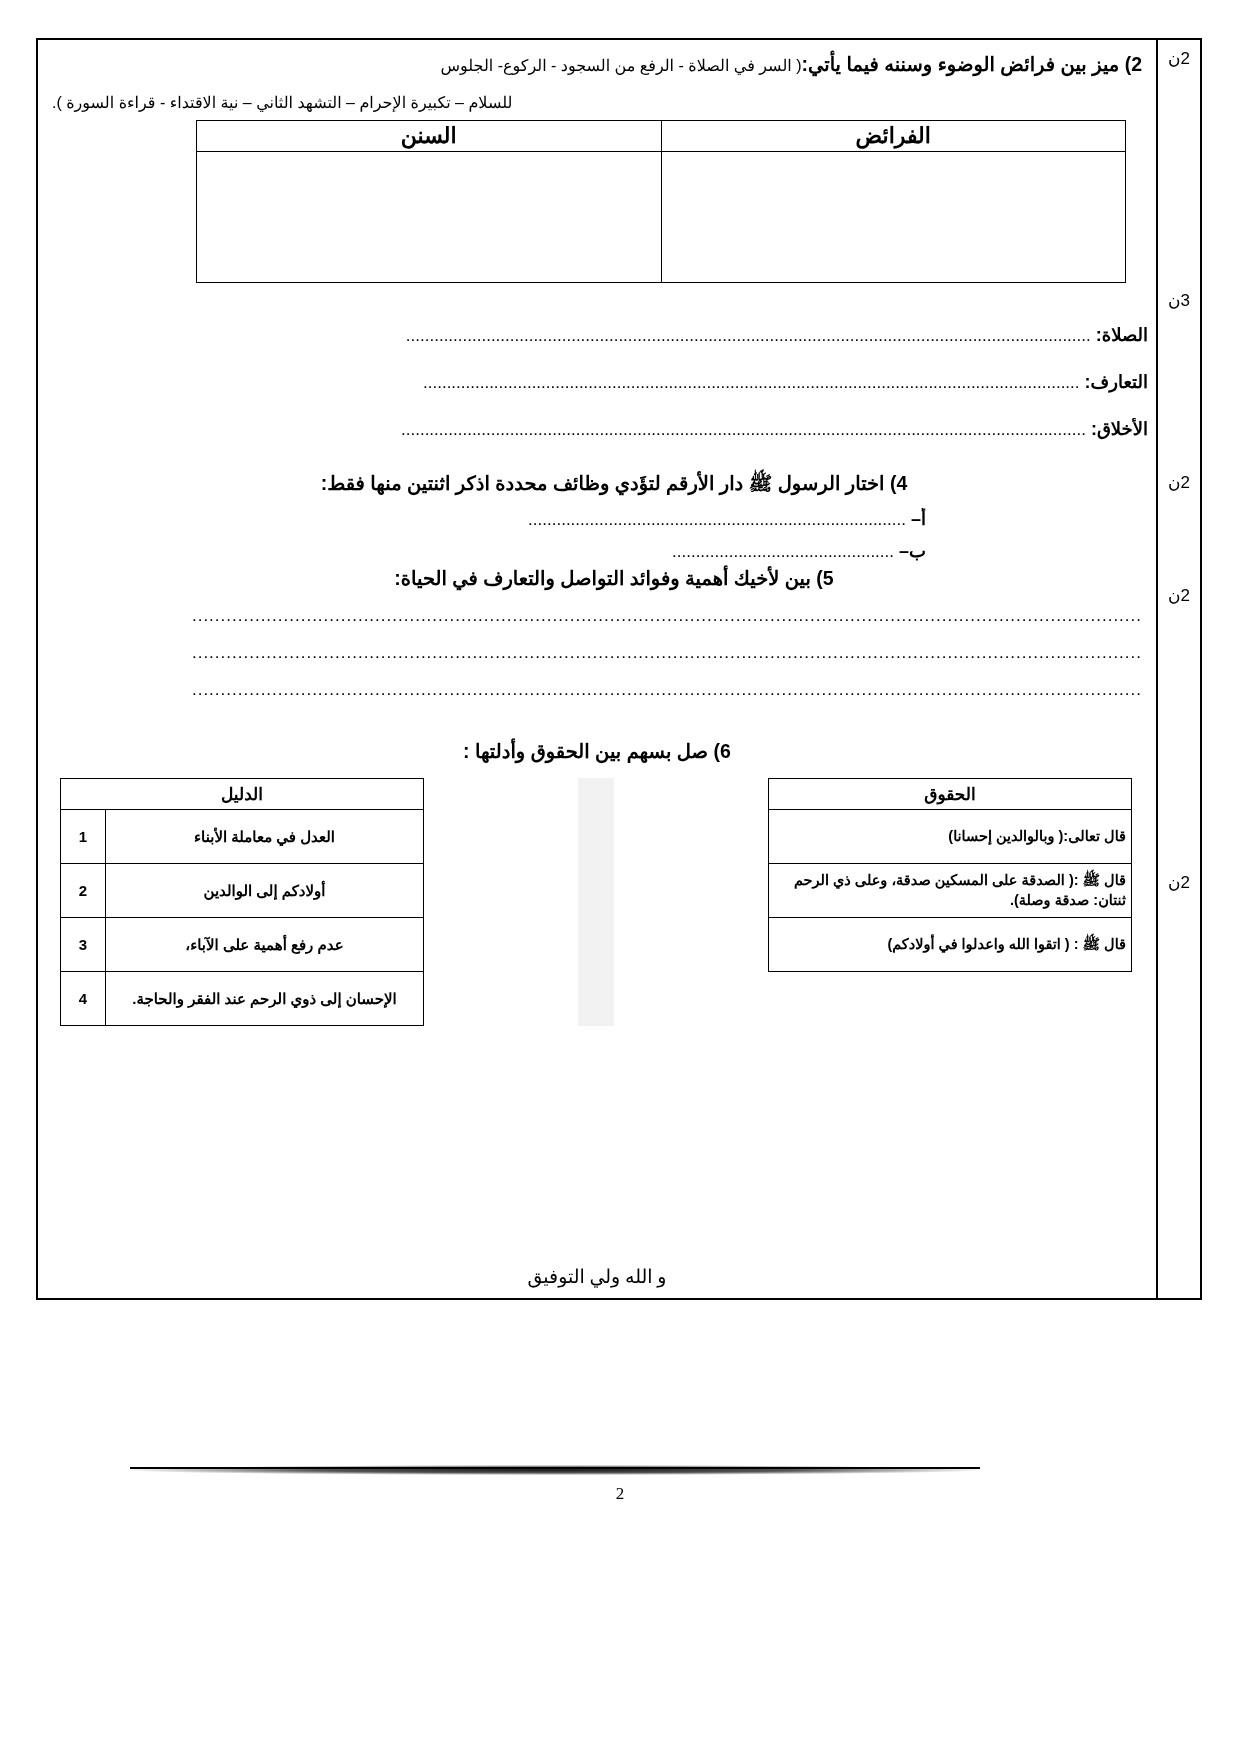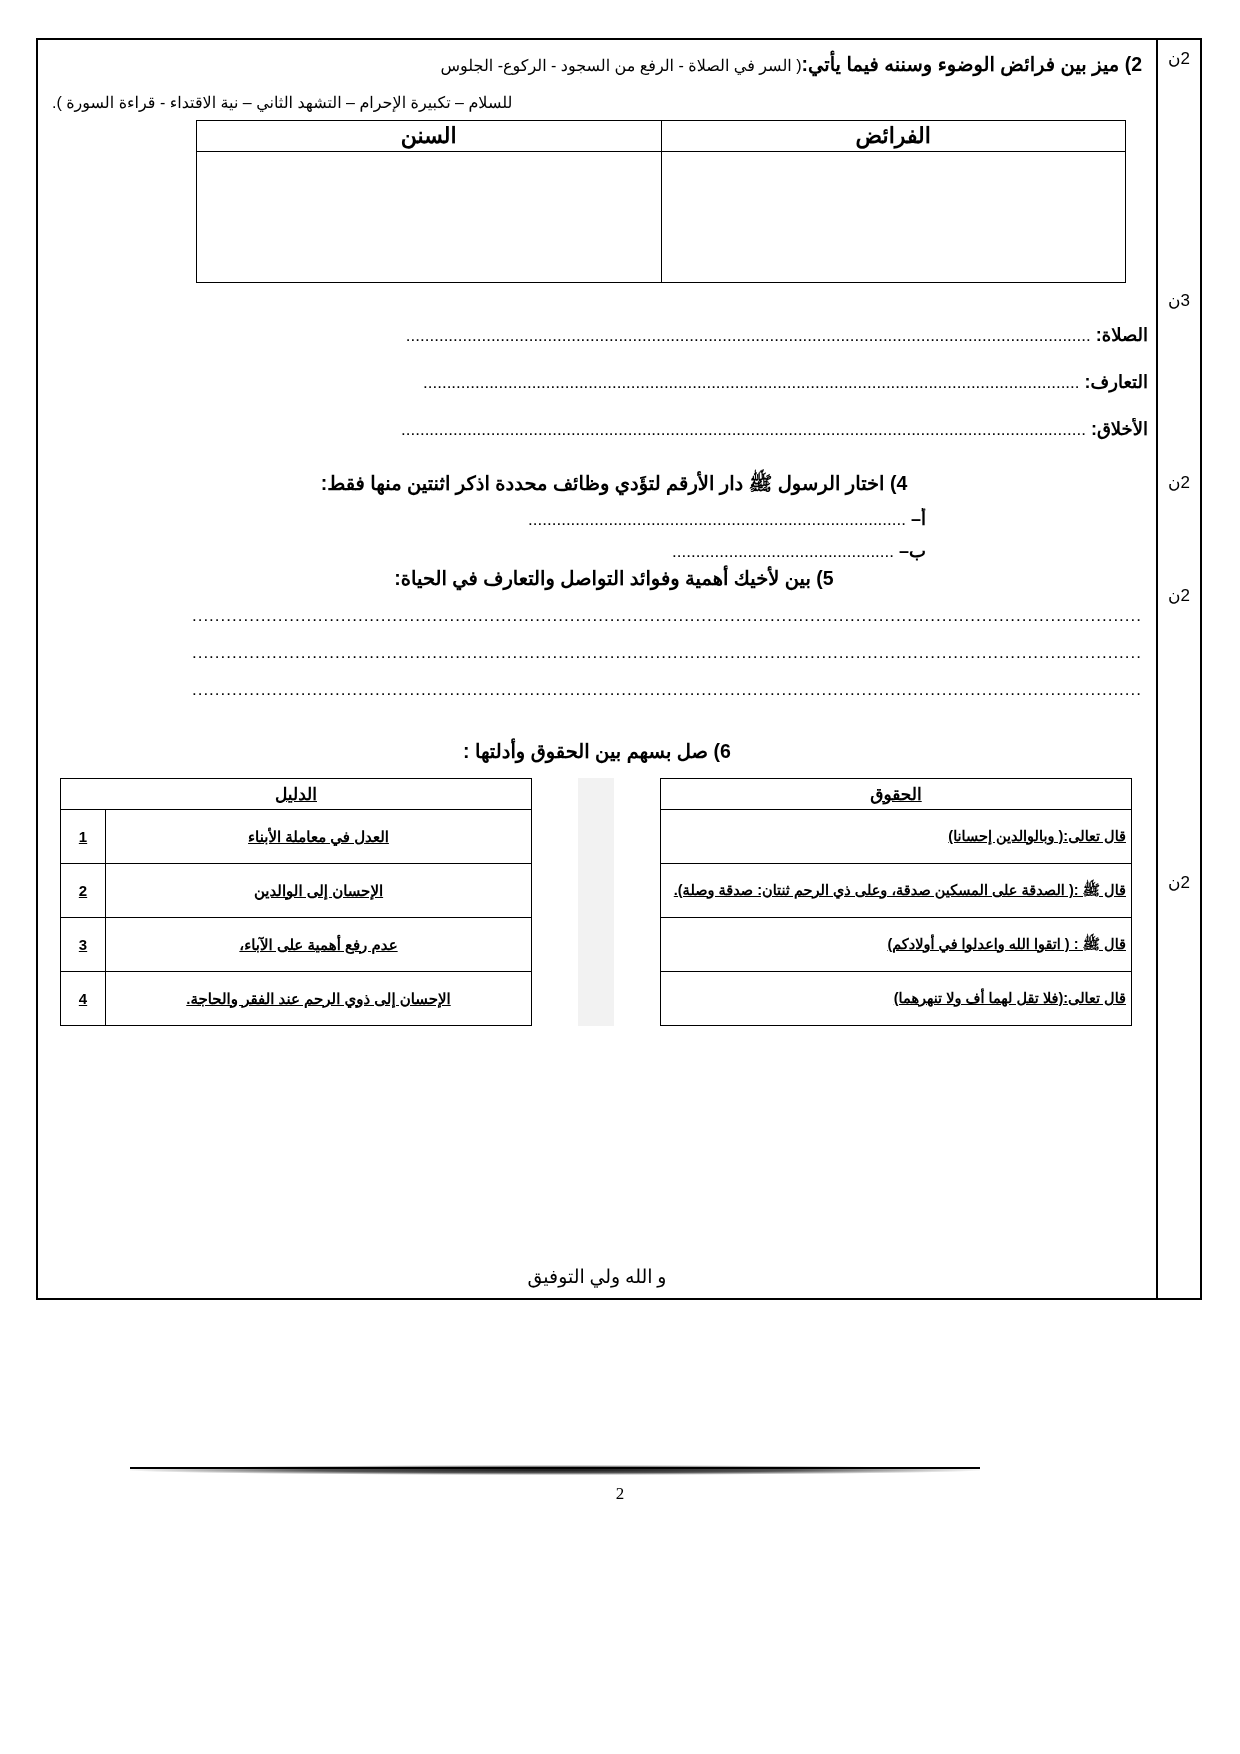--- a/index.html
+++ b/index.html
@@ -156,21 +156,21 @@
   #q6-wrap {
     position: absolute;
     top: 738px;
     right: 24px;
     left: 22px;
     display: flex;
     flex-direction: row;
     justify-content: space-between;
     direction: rtl;
   }
-  #q6-wrap .half { width: 472px; text-decoration: underline; }
+  #q6-wrap .half { width: 364px; }
   #q6-wrap table {
     border-collapse: collapse;
     width: 100%;
     direction: rtl;
   }
   #q6-wrap td, #q6-wrap th {
     border: 1.5px solid #000;
     font-family: "Liberation Sans", sans-serif;
     padding: 3px 5px;
     vertical-align: middle;
@@ -328,41 +328,38 @@
             </tr>
             <tr>
               <td class="rights-cell">قال تعالى:( وبالوالدين إحسانا)</td>
             </tr>
             <tr>
               <td class="rights-cell">قال ﷺ :( الصدقة على المسكين صدقة، وعلى ذي الرحم ثنتان: صدقة وصلة).</td>
             </tr>
             <tr>
               <td class="rights-cell">قال ﷺ : ( اتقوا الله واعدلوا في أولادكم)</td>
             </tr>
-            <tr>
-              <td class="rights-cell">قال تعالى:(فلا تقل لهما أف ولا تنهرهما)</td>
-            </tr>
           </tbody>
             </table>
         </div>
 
         <div class="gap"></div>
 
         <div class="half">
           <table>
             <tbody>
                 <tr>
               <th colspan="2">الدليل</th>
             </tr>
             <tr>
               <td class="proof-cell">العدل في معاملة الأبناء</td>
               <td class="proof-num">1</td>
             </tr>
             <tr>
-              <td class="proof-cell">الإحسان إلى الوالدين</td>
+              <td class="proof-cell">أولادكم إلى الوالدين</td>
               <td class="proof-num">2</td>
             </tr>
             <tr>
               <td class="proof-cell">عدم رفع أهمية على الآباء،</td>
               <td class="proof-num">3</td>
             </tr>
             <tr>
               <td class="proof-cell">الإحسان إلى ذوي الرحم عند الفقر والحاجة.</td>
               <td class="proof-num">4</td>
             </tr>

